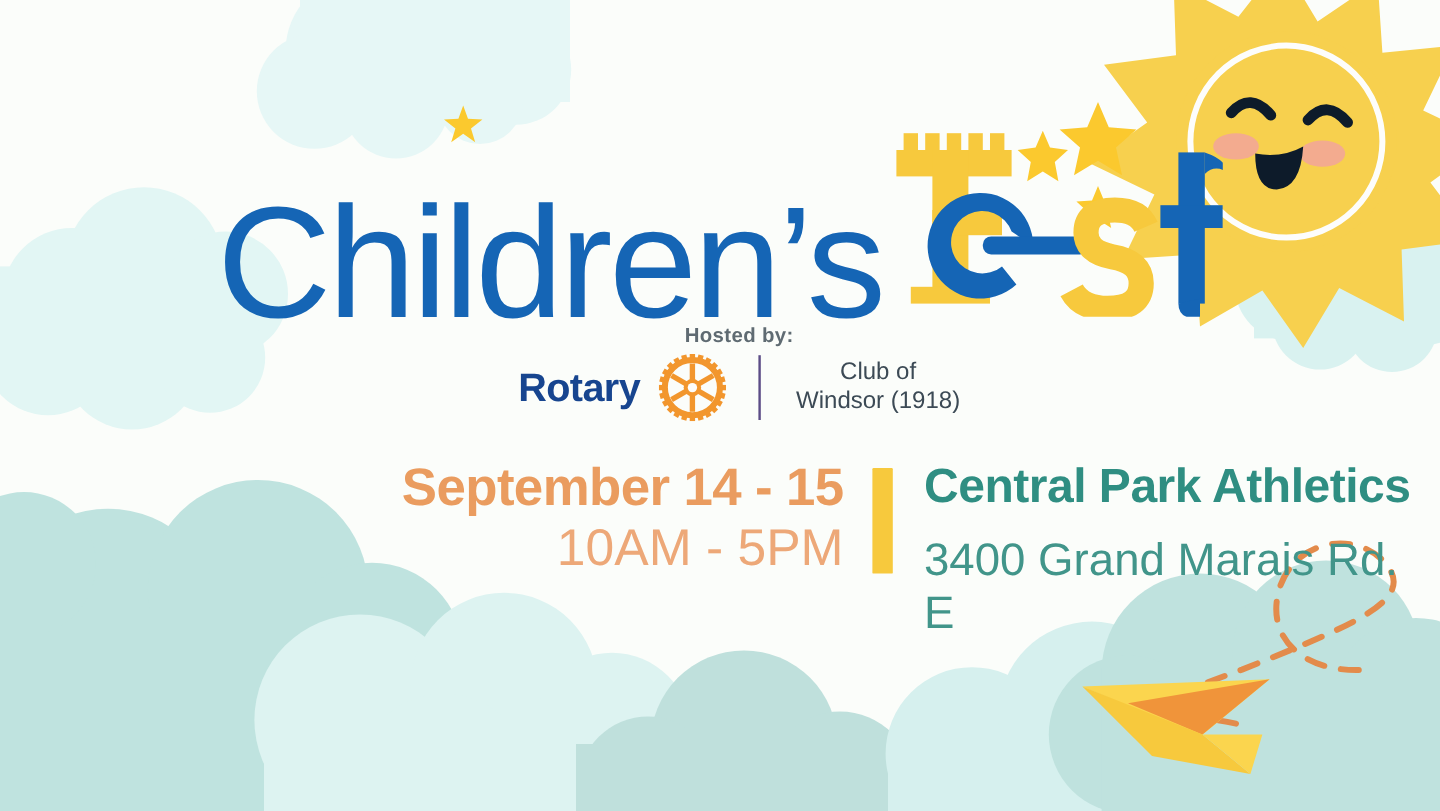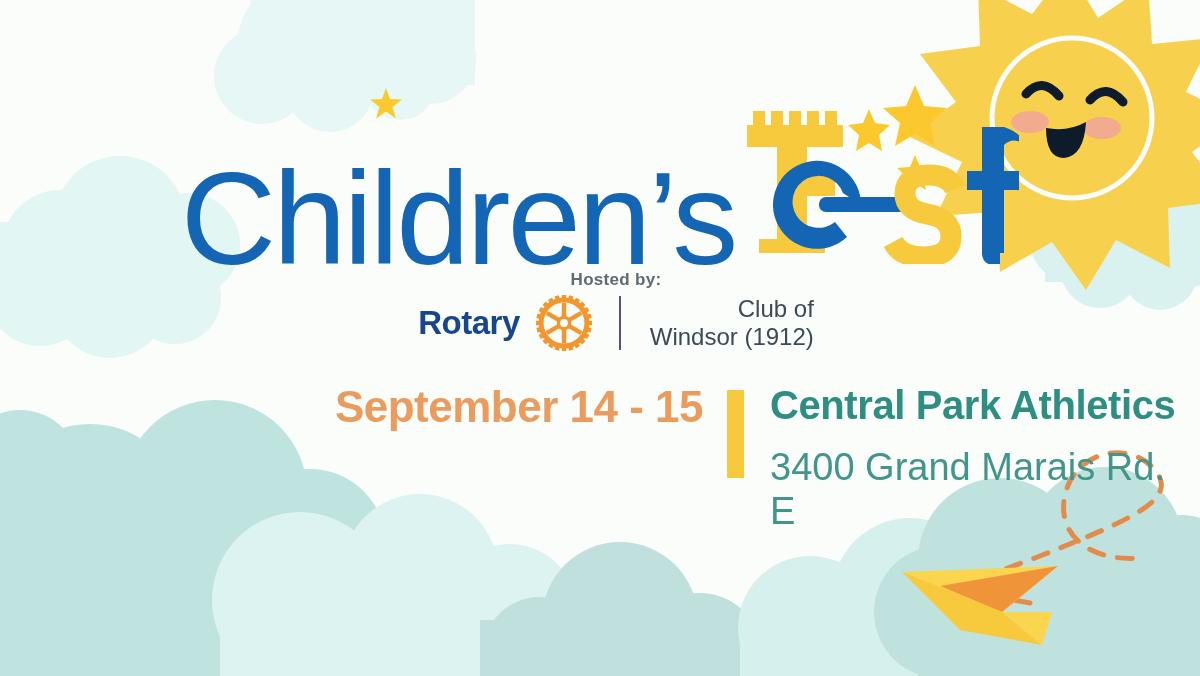--- a/index.html
+++ b/index.html
@@ -40,21 +40,21 @@
   }
   #rotary-row{
     margin-top:5px;display:flex;align-items:center;justify-content:center;gap:16px;
   }
   .rotary-word{
     font-size:33px;font-weight:bold;color:#17458f;letter-spacing:-.5px;
     font-family:"Liberation Sans", sans-serif;
   }
   .rotary-divider{width:2px;height:54px;background:#5b4d87;margin:0 13px 0 11px;}
   .club-lines{
-    text-align:right;font-size:24px;color:#3c4a55;line-height:1.18;
+    text-align:center;font-size:20px;color:#3c4a55;line-height:1.18;
     font-family:"Liberation Sans", sans-serif;font-weight:400;
   }
 
   
   #details{
     position:absolute;left:0;top:383px;width:1200px;
     display:flex;justify-content:flex-end;align-items:flex-start;
   }
   .det-left{text-align:right;width:420px;padding-right:24px;}
   .det-right{text-align:left;width:430px;padding-left:26px;}
@@ -284,28 +284,29 @@
           </g>
           <circle cx="50" cy="50" r="13" fill="#f2962d"></circle>
           <circle cx="50" cy="50" r="7" fill="#fdfdfb"></circle>
         </g>
       </svg>
 
       <span class="rotary-divider"></span>
 
       <span class="club-lines">
         <div>Club of</div>
-        <div>Windsor (1912)</div>
+        <div>Windsor (1918)</div>
       </span>
     </div>
   </div>
 
   <div id="details">
     <div class="det-left">
       <div class="date-line">September 14 - 15</div>
+      <div class="time-line">10AM - 5PM</div>
     </div>
 
     <div class="yellow-bar"></div>
 
     <div class="det-right">
       <div class="venue-line">Central Park Athletics</div>
       <div class="addr-line">3400 Grand Marais Rd. E</div>
     </div>
   </div>
 

